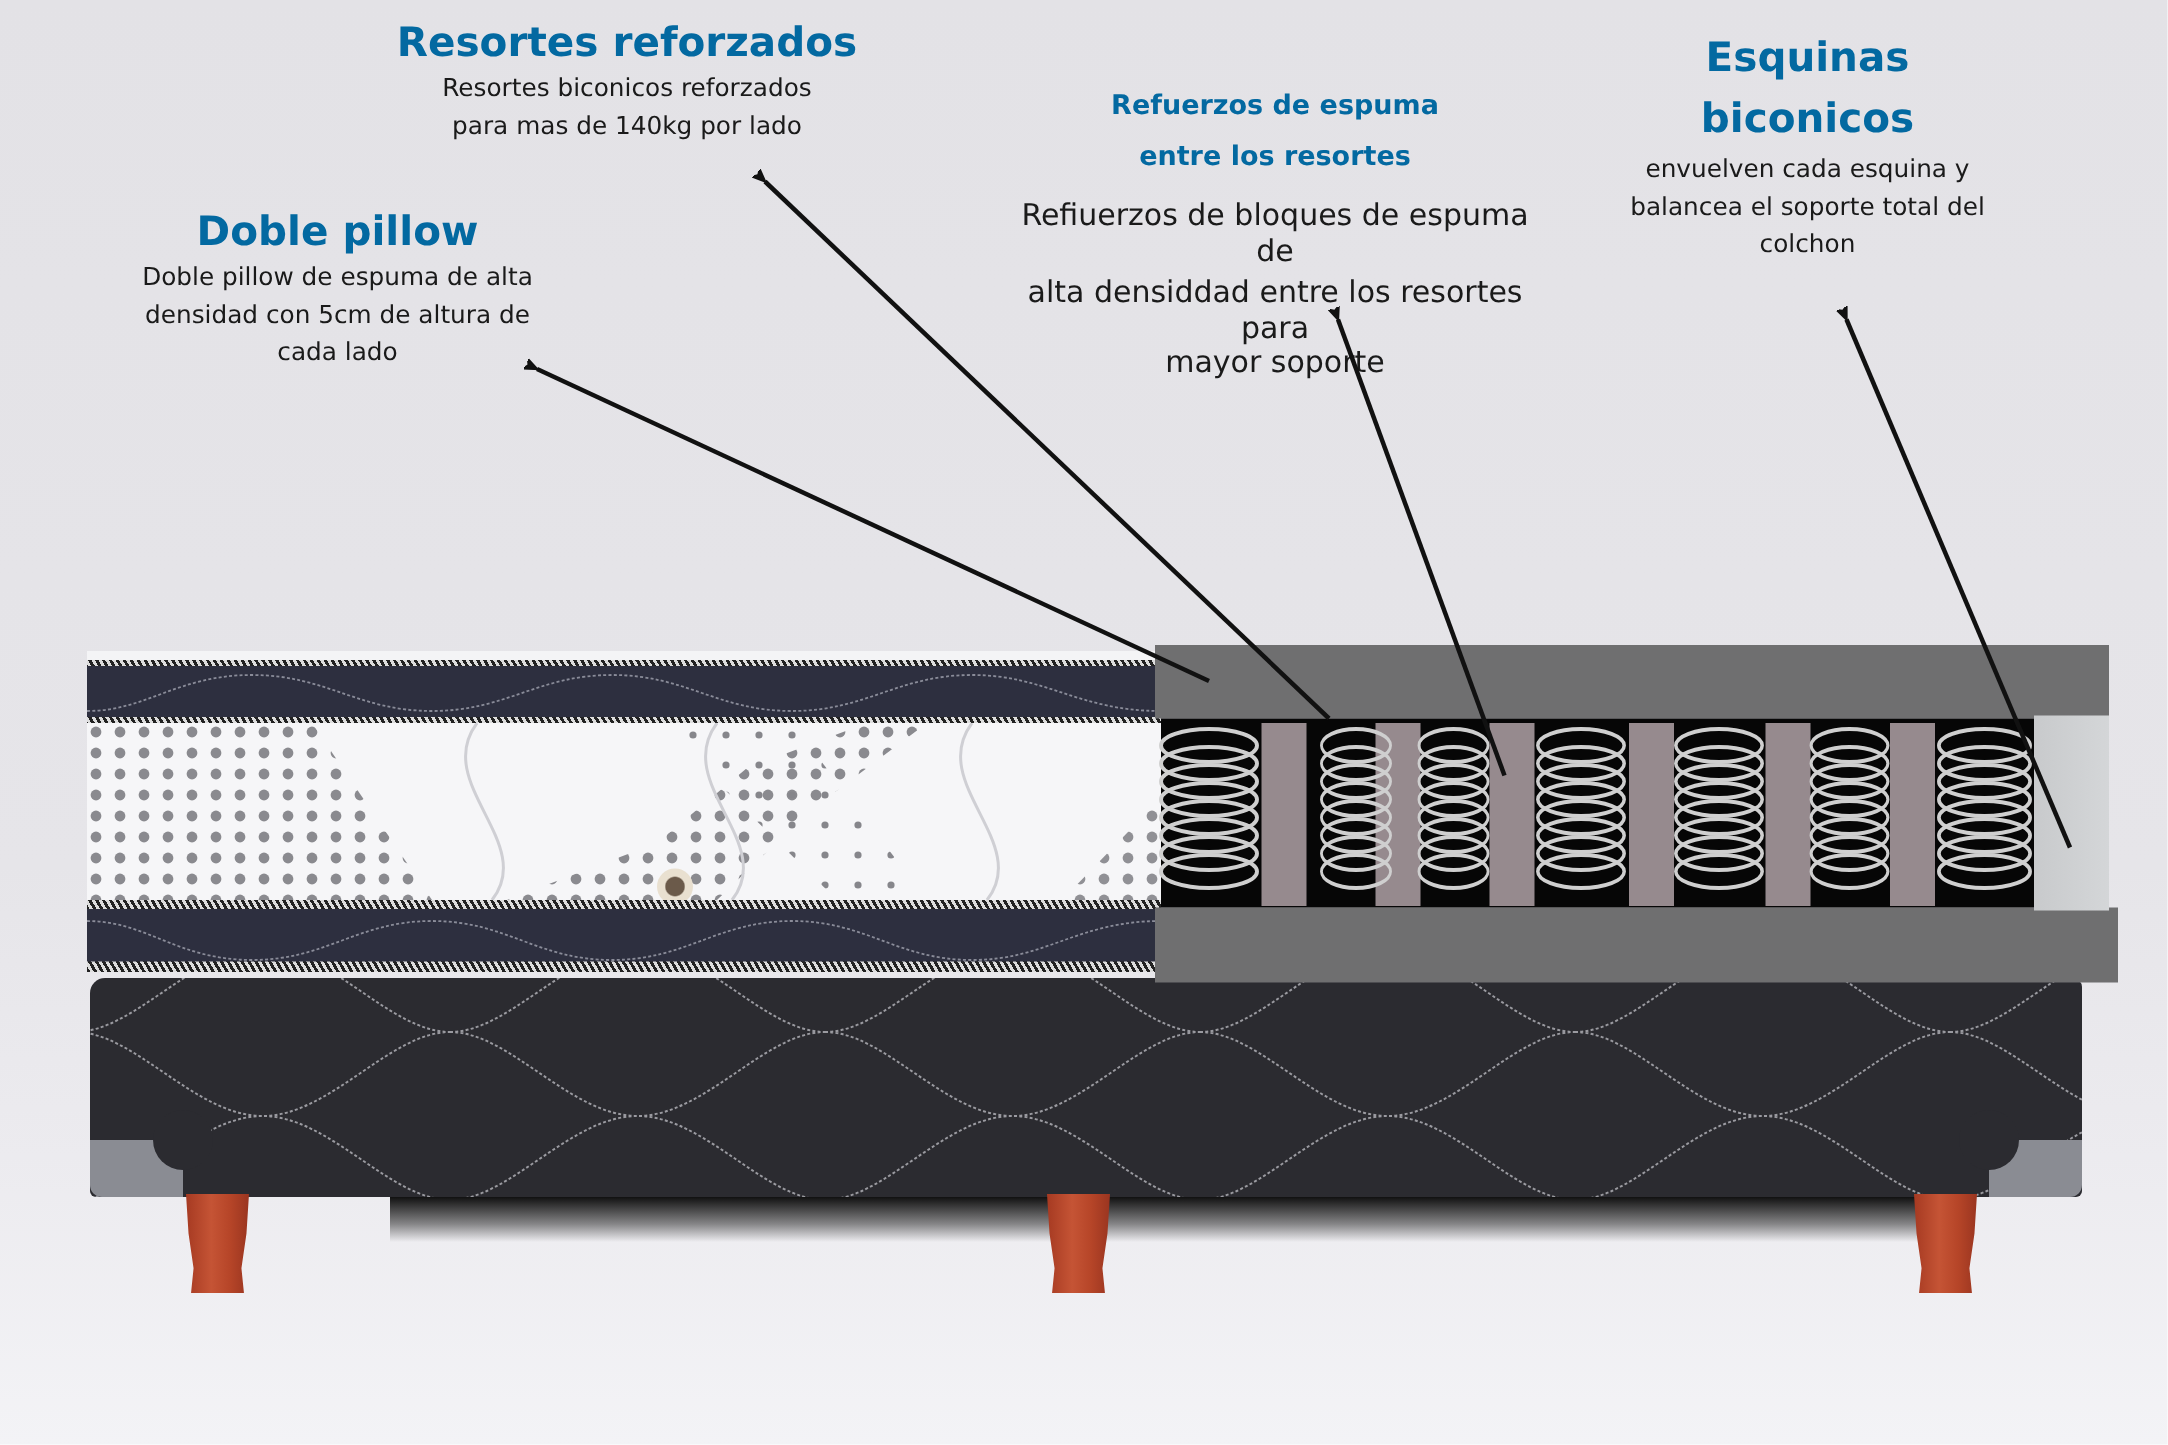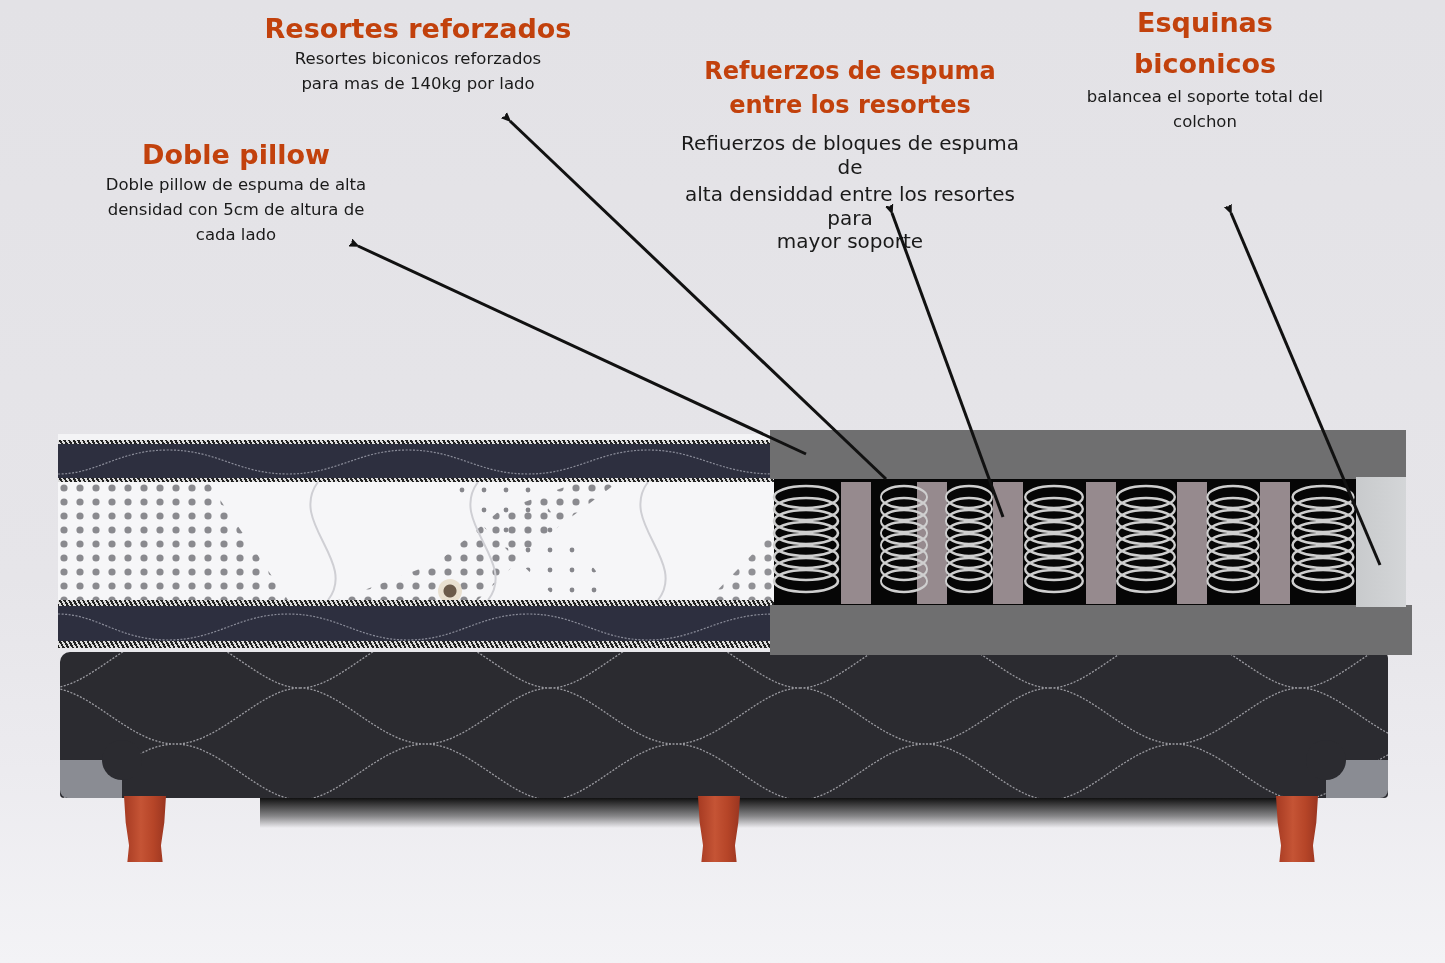--- a/index.html
+++ b/index.html
@@ -3,30 +3,30 @@
 <meta charset="utf-8">
 <style>
   html, body { margin:0; padding:0; }
   body {
     width:1445px; height:963px; overflow:hidden; position:relative;
     background: linear-gradient(180deg, #e3e2e6 0%, #e6e5e9 60%, #ecebef 80%, #f3f3f6 100%);
     font-family: "DejaVu Sans", sans-serif;
     color:#111;
   }
   .label { position:absolute; text-align:center; }
-  .label h2 { margin:0; font-weight:bold; color:#c2410c; line-height:1.25; }
+  .label h2 { margin:0; font-weight:bold; color:#0369a1; line-height:1.25; }
   .label p { margin:0; font-size:16.5px; line-height:25px; color:#1a1a1a; }
-  #lbl-pillow { left:76px; top:138px; width:320px;text-align:center; }
+  #lbl-pillow { left:65px; top:138px; width:320px;text-align:center; }
   #lbl-pillow h2 { font-size:27px; }
   #lbl-resortes { left:258px; top:12px; width:320px; }
   #lbl-resortes h2 { font-size:27px; }
   #lbl-refuerzos { left:680px; top:54px; width:340px; }
-  #lbl-refuerzos h2 { font-size:24px; line-height:34px; }
+  #lbl-refuerzos h2 { font-size:18px; line-height:34px; }
   #lbl-refuerzos p { font-size:20px; line-height:23.5px; margin-top:10px; }
-  #lbl-esquinas { left:1080px; top:2px; width:250px; }
+  #lbl-esquinas { left:1080px; top:18px; width:250px; }
   #lbl-esquinas h2 { font-size:27px; line-height:41px; }
   #lbl-esquinas p { font-size:16.5px; line-height:25px; }
 
   
   .base {
     position:absolute; left:60px; top:652px; width:1328px; height:146px;
     background:#2b2b30; border-radius:10px 6px 4px 4px;
     overflow:hidden;
   }
   .corner { position:absolute; width:62px; height:38px; background:#8a8c93; top:760px; }
@@ -84,20 +84,21 @@
   <h2>Refuerzos de espuma</h2>
   <h2>entre los resortes</h2>
   <p>Refiuerzos de bloques de espuma de</p>
   <p style="margin-top:4px">alta densiddad entre los resortes para</p>
   <p style="margin-top:0">mayor soporte</p>
 </div>
 
 <div class="label" id="lbl-esquinas">
   <h2>Esquinas</h2>
   <h2>biconicos</h2>
+  <p>envuelven cada esquina y</p>
   <p>balancea el soporte total del</p>
   <p>colchon</p>
 </div>
 
 <div class="shadow"></div>
 <div class="base">
   <svg width="1328" height="146">
     <defs>
       <pattern id="quilt" width="250" height="112" patternUnits="userSpaceOnUse" x="-10" y="-20">
         <path d="M0 56 C40 56 80 0 125 0 C170 0 210 56 250 56 M0 56 C40 56 80 112 125 112 C170 112 210 56 250 56" fill="none" stroke="#9a9aa0" stroke-width="1.3" stroke-dasharray="2 1.5"></path>

